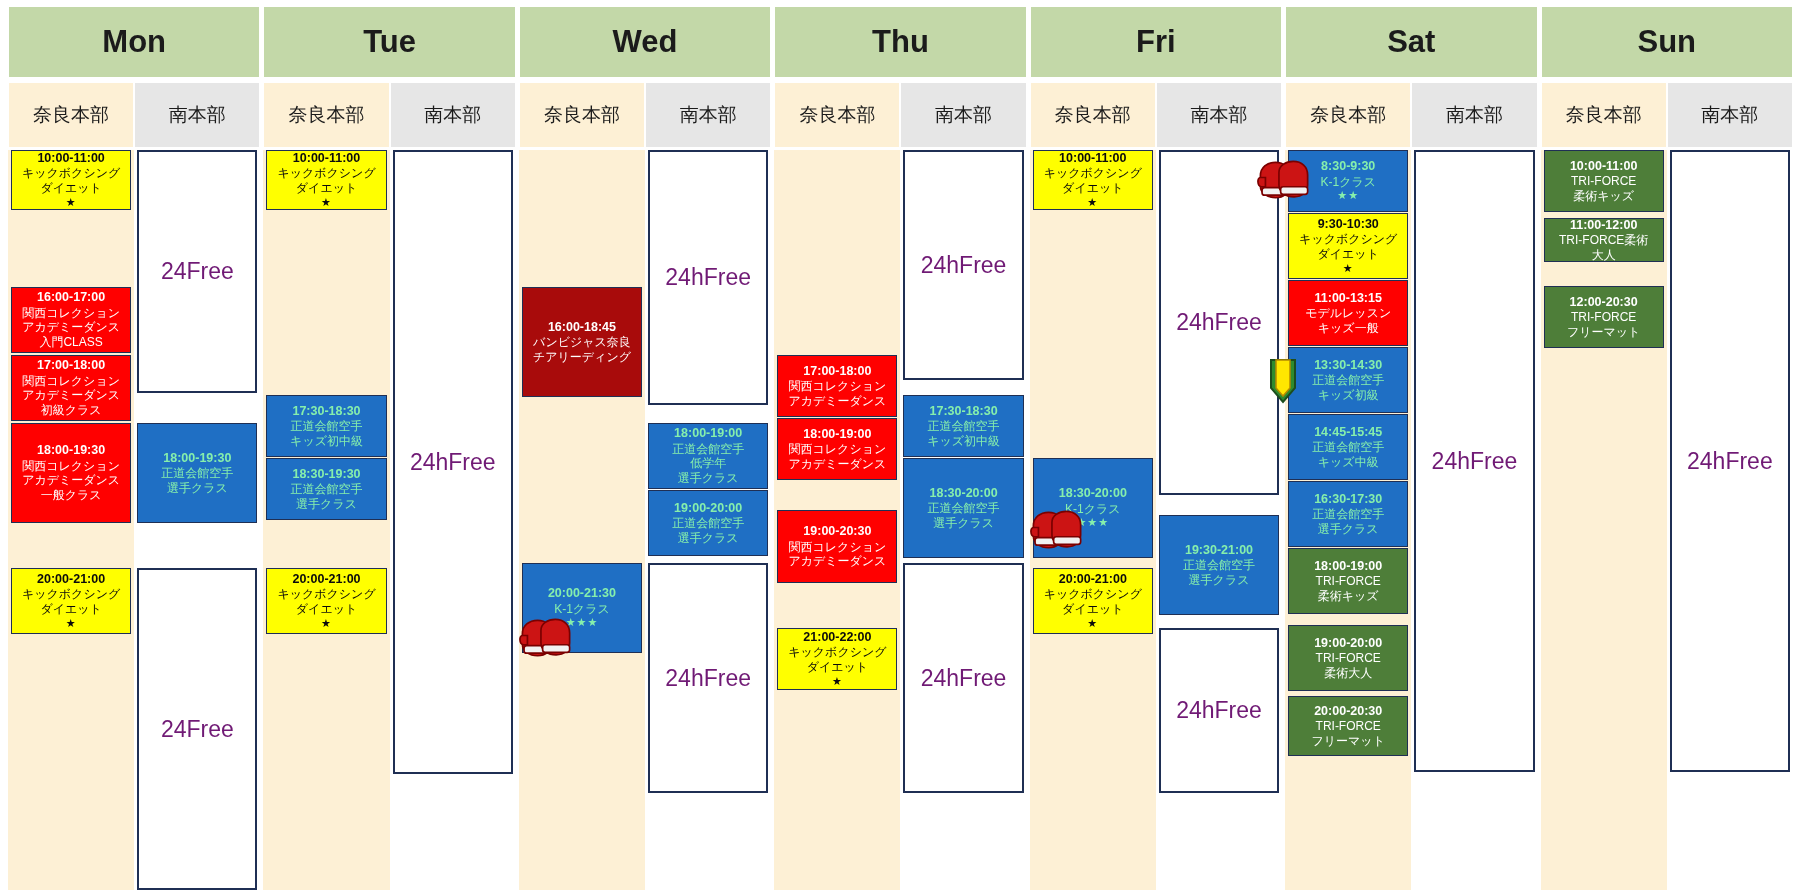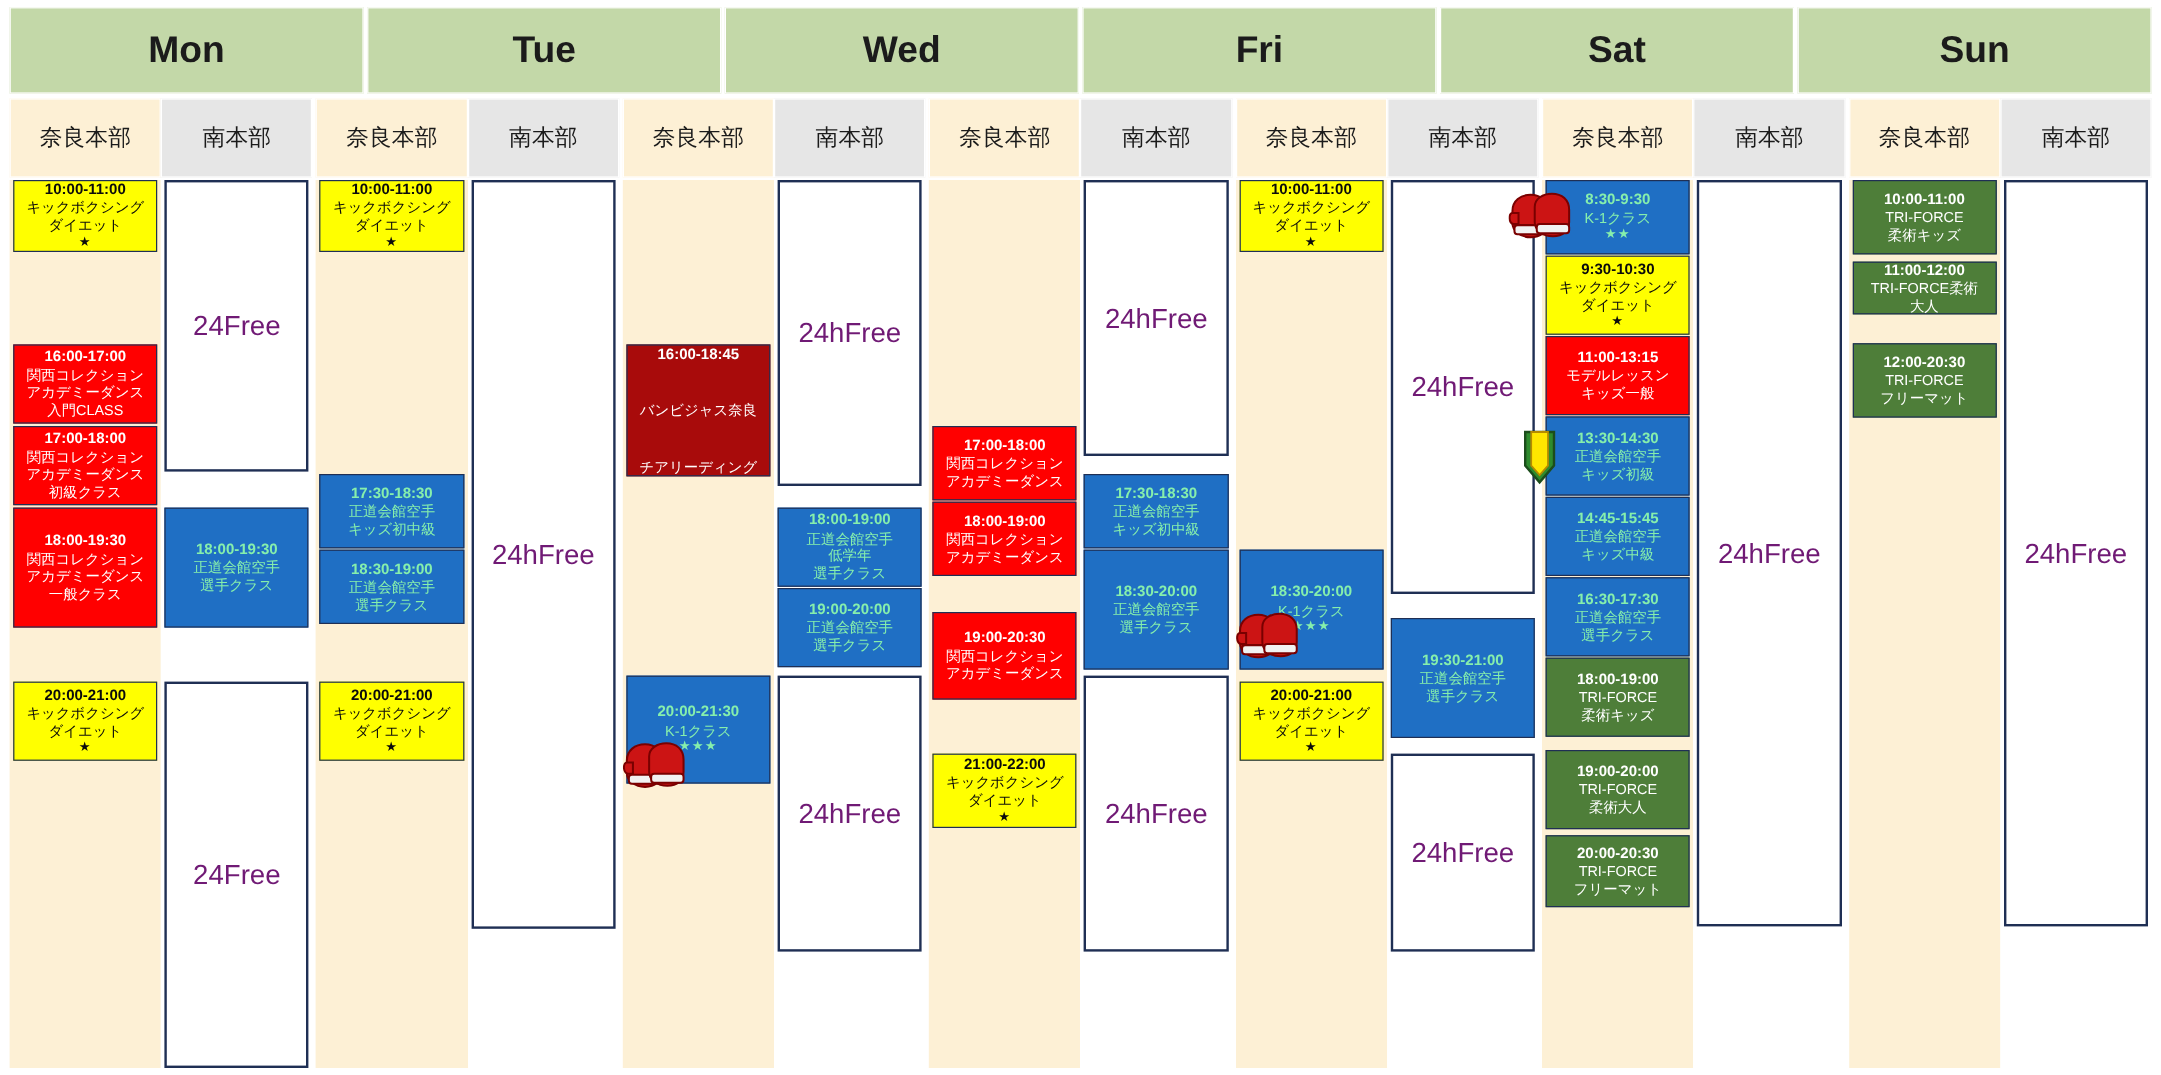--- a/index.html
+++ b/index.html
@@ -147,20 +147,21 @@
 </style>
 </head>
 <body>
 
 <div id="page">
 
   <div class="day-row">
       <div class="day-cell">Mon</div>
       <div class="day-cell">Tue</div>
       <div class="day-cell">Wed</div>
+      <div class="day-cell">Thu</div>
       <div class="day-cell">Fri</div>
       <div class="day-cell">Sat</div>
       <div class="day-cell">Sun</div>
     </div>
 
   <div class="branch-row">
       <div class="branch-day">
         <div class="branch-cell branch-nara">奈良本部</div>
         <div class="branch-cell branch-minami">南本部</div>
       </div>
@@ -245,40 +246,40 @@
             <div class="name">キックボクシング</div>
             <div class="name">ダイエット</div>
             <div class="stars">★</div>
           </div>
           <div class="block k-blue" style="top: 245px; height: 62px;">
             <div class="time">17:30-18:30</div>
             <div class="name">正道会館空手</div>
             <div class="name">キッズ初中級</div>
           </div>
           <div class="block k-blue" style="top: 308px; height: 62px;">
-            <div class="time">18:30-19:00</div>
+            <div class="time">18:30-19:30</div>
             <div class="name">正道会館空手</div>
             <div class="name">選手クラス</div>
           </div>
           <div class="block k-yellow" style="top: 418px; height: 66px;">
             <div class="time">20:00-21:00</div>
             <div class="name">キックボクシング</div>
             <div class="name">ダイエット</div>
             <div class="stars">★</div>
           </div>
         </div>
         <div class="branch-col bg-minami">
           <div class="block k-white" style="top: 0px; height: 624px;">
             <div class="free-label">24hFree</div>
           </div>
         </div>
       </div>
       <div class="day-col">
         <div class="branch-col bg-nara">
-          <div class="block k-darkred" style="top: 137px; height: 110px; gap: 32px;">
+          <div class="block k-darkred" style="top: 137px; height: 110px;">
             <div class="time">16:00-18:45</div>
             <div class="name">バンビジャス奈良</div>
             <div class="name">チアリーディング</div>
           </div>
           <div class="block k-blue" style="top: 413px; height: 90px;">
             <div class="time">20:00-21:30</div>
             <div class="name">K-1クラス</div>
             <div class="stars">★★★</div>
           </div>
           <div class="glove" style="left: 0px; top: 468px;">

